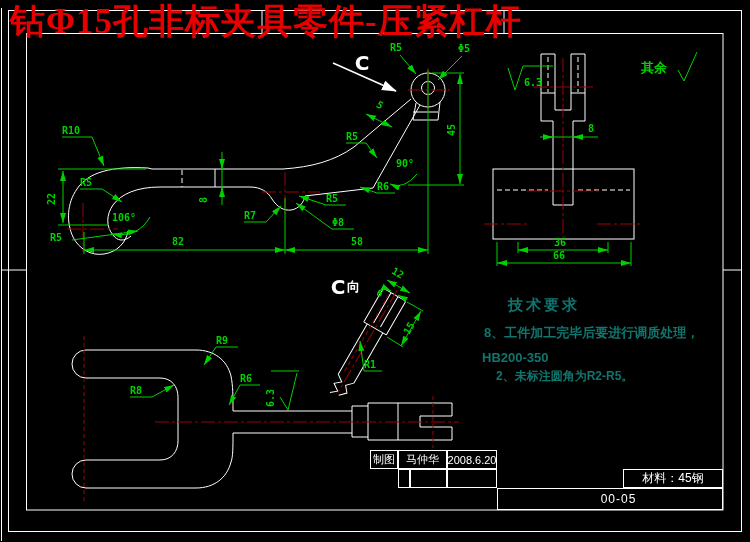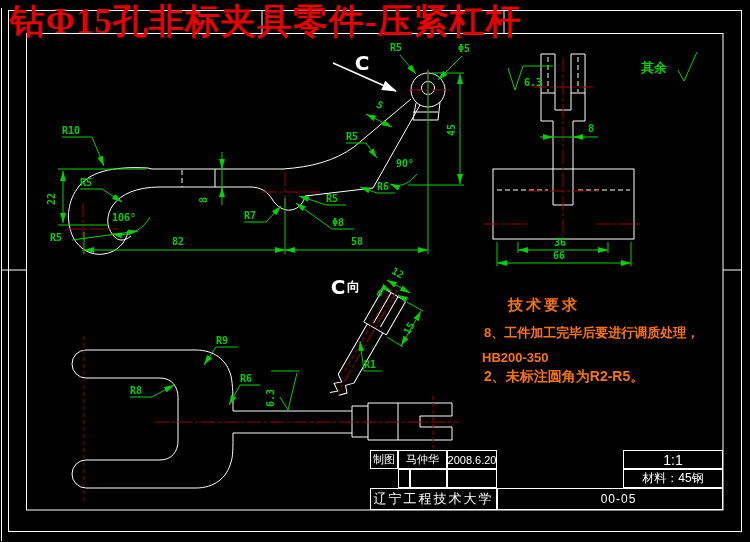--- a/index.html
+++ b/index.html
@@ -10,21 +10,21 @@
   svg{position:absolute;left:0;top:0;}
   .w{stroke:#fff;stroke-width:1;fill:none;}
   .wd{stroke:#fff;stroke-width:1;fill:none;stroke-dasharray:5 3;}
   .r{stroke:#9e0000;stroke-width:1;fill:none;stroke-dasharray:14 3 3 3;}
   .rd{stroke:#9e0000;stroke-width:1;fill:none;stroke-dasharray:4 3;}
   .g{stroke:#00d200;stroke-width:1;fill:none;}
   .gt{fill:#00d200;font:bold 10px "DejaVu Sans Mono",monospace;}
   .gt2{fill:#00d200;font:bold 13px "DejaVu Sans",sans-serif;}
   .wt{fill:#fff;font:bold 20px "DejaVu Sans",sans-serif;}
   .wt2{fill:#fff;font:bold 13px "DejaVu Sans",sans-serif;}
-  .tech{position:absolute;color:#f97316;font-weight:bold;white-space:nowrap;}
+  .tech{position:absolute;color:#0f766e;font-weight:bold;white-space:nowrap;}
   .tb{position:absolute;left:370px;top:450px;width:353px;height:60px;display:grid;
       grid-template-columns:28px 49px 50px 126px 100px;grid-template-rows:19px 19px 22px;
       color:#fff;font-size:11px;border-radius:27px;}
   .tb>div{border:1px solid #fff;display:flex;align-items:center;justify-content:center;
       white-space:nowrap;overflow:hidden;}
   .cell-part{grid-column:4;grid-row:1/3;font-size:16px;letter-spacing:6px;}
   .cell-school{grid-column:1/4;grid-row:3;font-size:13px;letter-spacing:2px;}
   .cell-no{grid-column:4/6;grid-row:3;font-size:12px;letter-spacing:1px;padding-left:17px;}
 </style>
 </head>
@@ -210,29 +210,27 @@
     </g>
   </g>
 </svg>
 
 <div class="title">钻Φ15孔非标夹具零件-压紧杠杆</div>
 
 <div>
   <div class="tech" style="left:508px;top:296px;font-size:15px;letter-spacing:3px;">技术要求</div>
   <div class="tech" style="left:484px;top:324px;font-size:13px;">8、工件加工完毕后要进行调质处理，</div>
   <div class="tech" style="left:482px;top:350px;font-size:13px;text-align:right;">HB200-350</div>
-  <div class="tech" style="left:484px;top:368px;font-size:14px;">2、未标注圆角为R2-R5。</div>
+  <div class="tech" style="left:496px;top:368px;font-size:12px;">2、未标注圆角为R2-R5。</div>
 </div>
 
 <div class="tb">
   <div style="grid-column:1;grid-row:1;">制图</div>
   <div style="grid-column:2;grid-row:1;">马仲华</div>
   <div style="grid-column:3;grid-row:1;">2008.6.20</div>
-  <div style="grid-column:5;grid-row:1;font-size:14px;">1:1</div>
   <div style="grid-column:1;grid-row:2;margin-left:39px;">校核</div>
   <div style="grid-column:2;grid-row:2;"></div>
   <div style="grid-column:3;grid-row:2;"></div>
   <div style="grid-column:5;grid-row:2;font-size:12px;">材料：45钢</div>
-  <div class="cell-school">辽宁工程技术大学</div>
   <div class="cell-no">00-05</div>
 </div>
 
 </div>
 
 </body></html>

